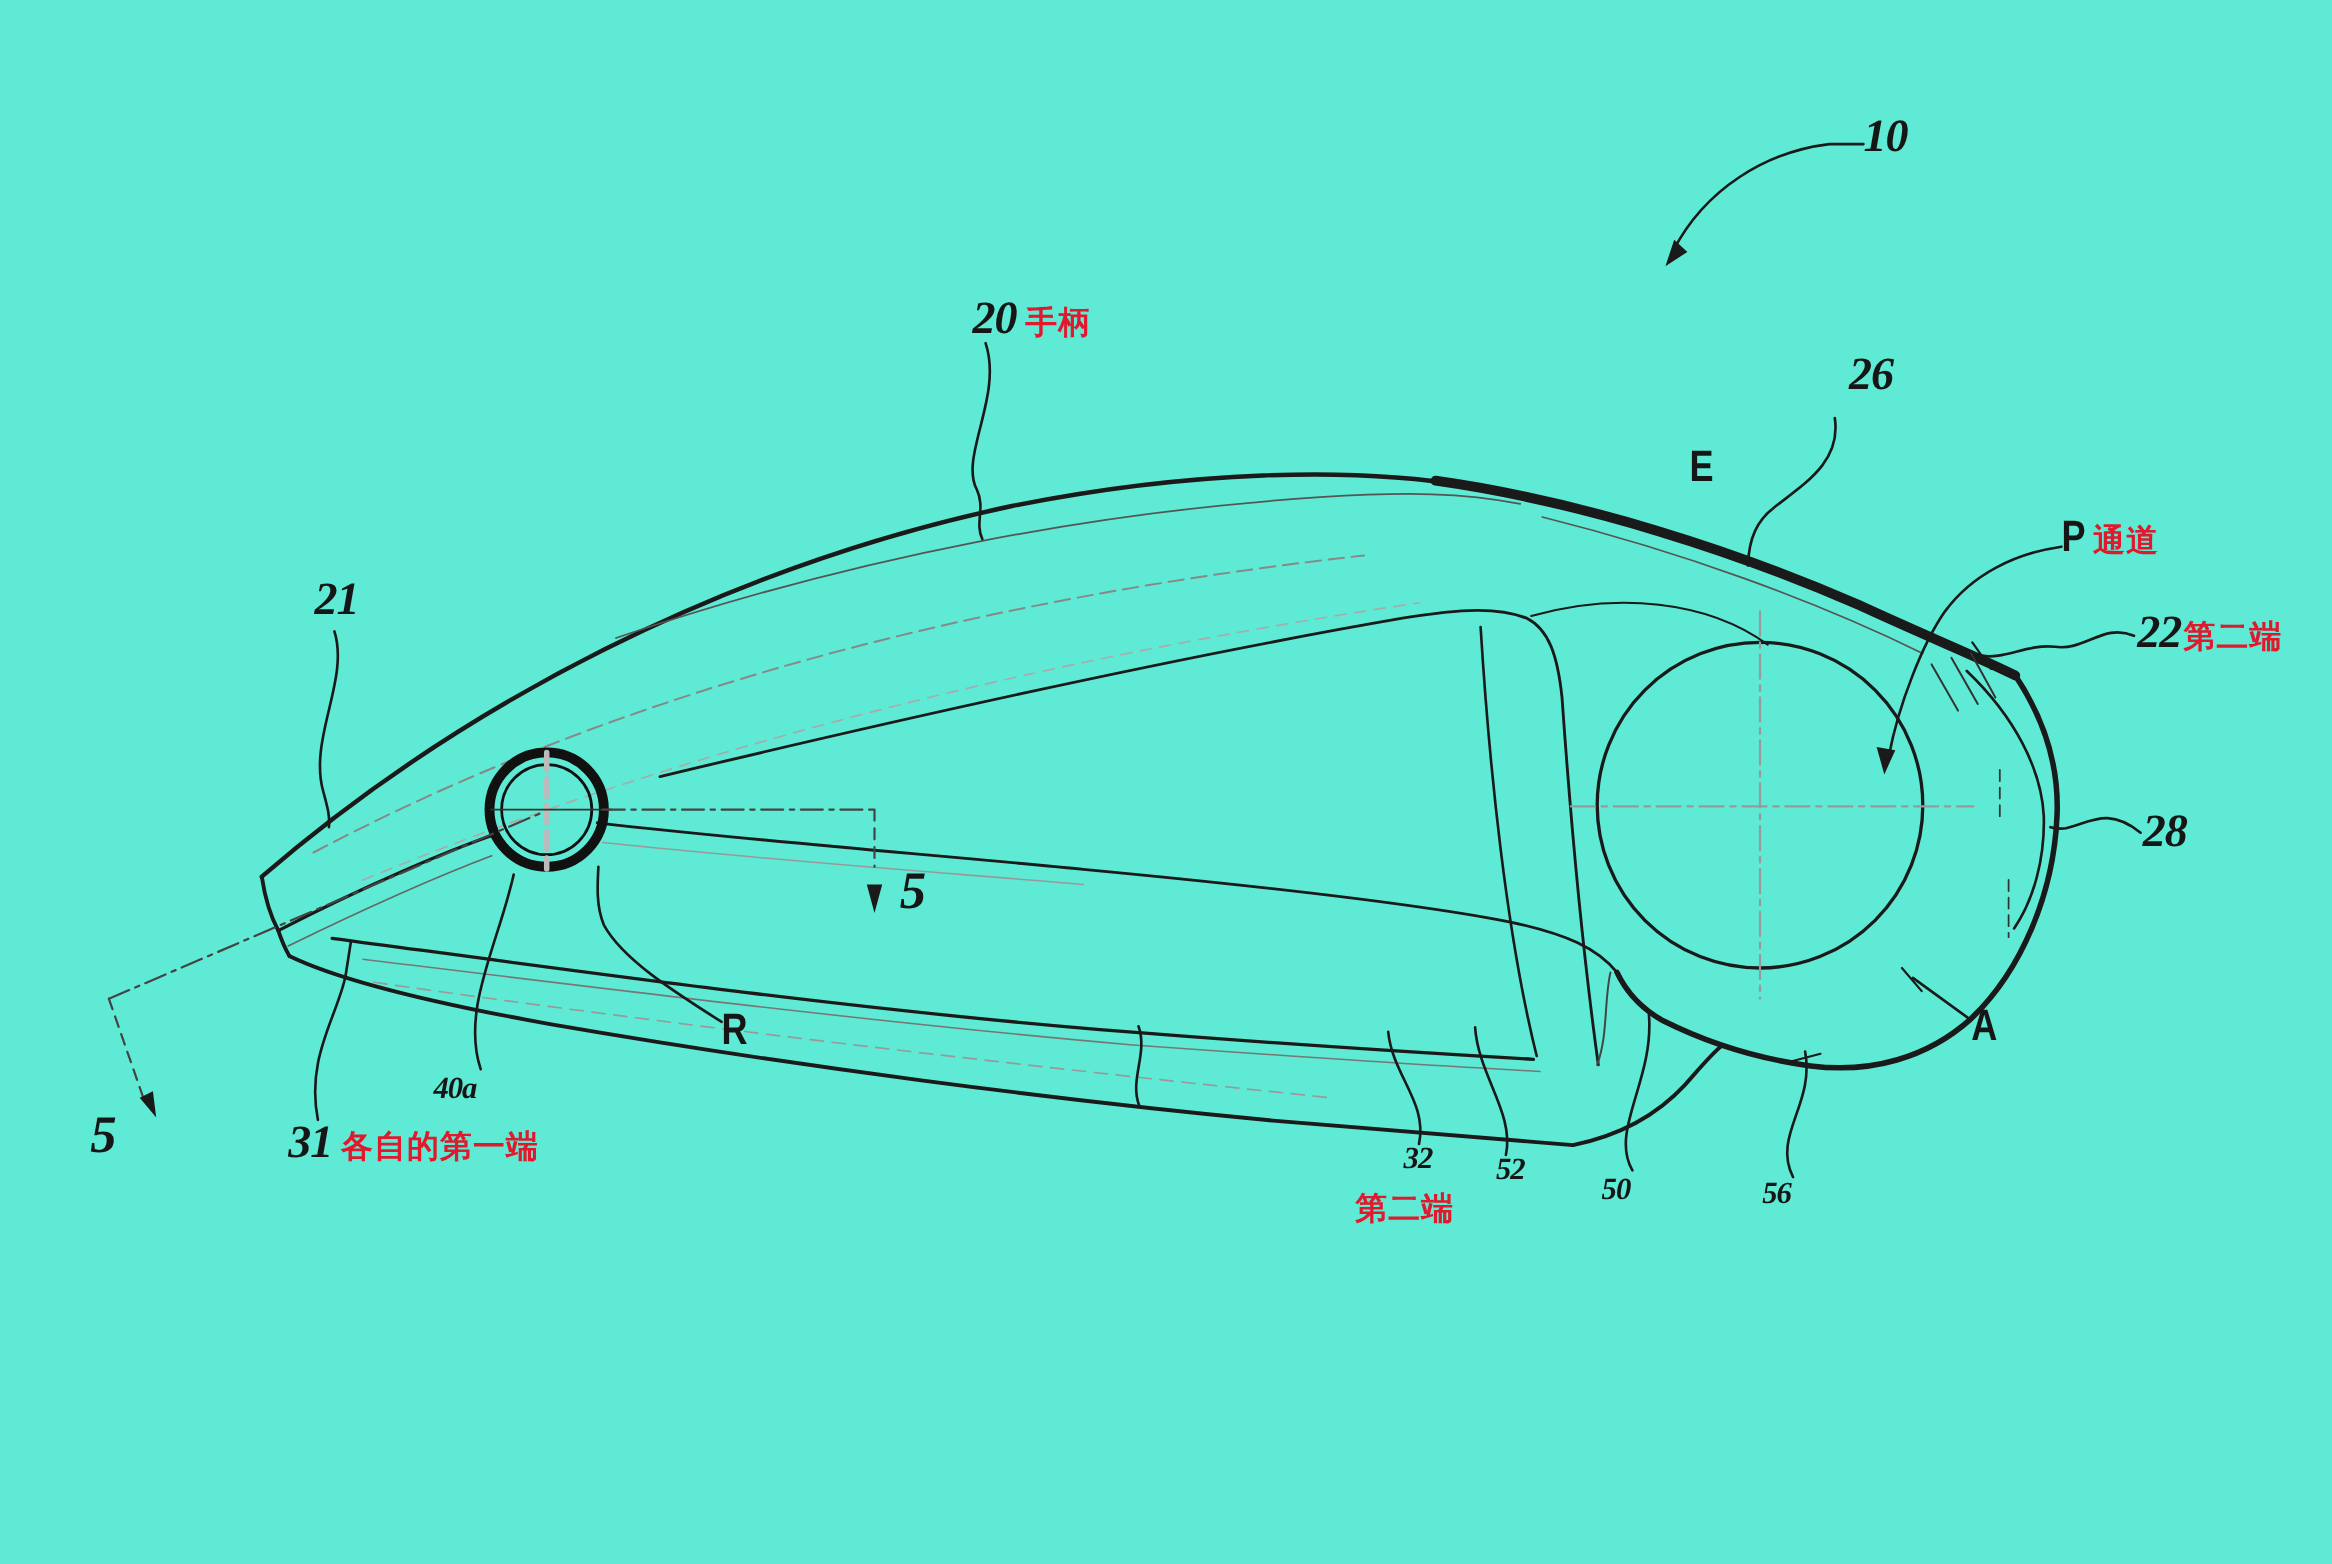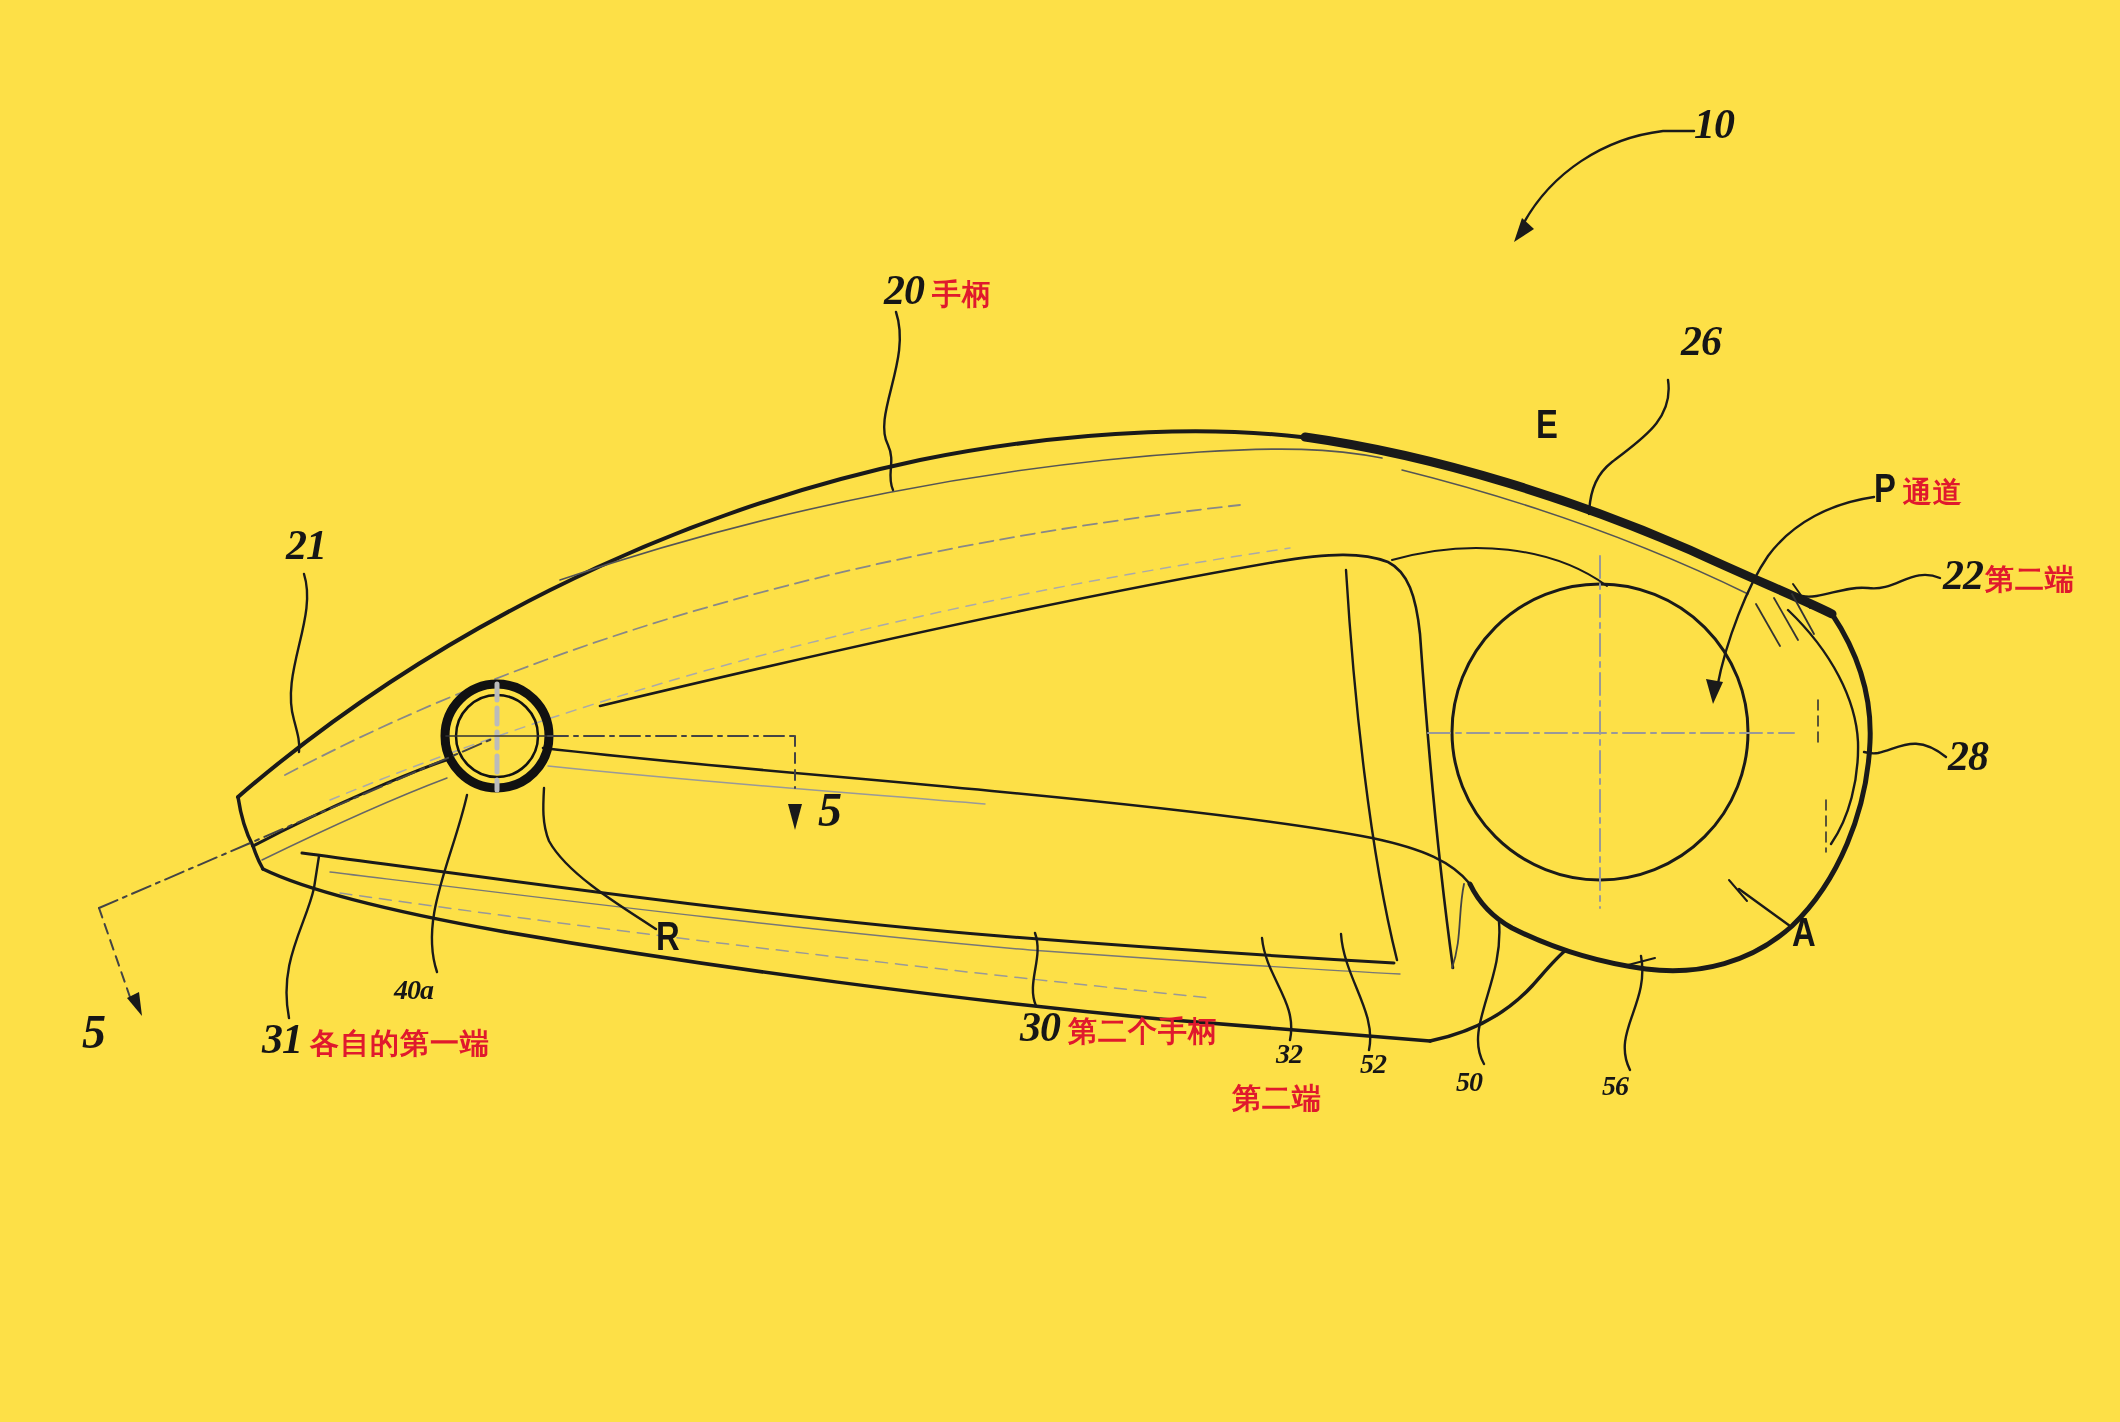--- a/index.html
+++ b/index.html
@@ -1,17 +1,17 @@
 <!DOCTYPE html>
 <html><head>
 <meta charset="utf-8">
 <style>
   html,body{margin:0;padding:0;background:#ffffff;}
   #stage{
-    position:relative;width:2120px;height:1422px;background:#fde047;
+    position:relative;width:2120px;height:1422px;background:#5eead4;
     overflow:hidden;font-family:"Liberation Sans",sans-serif;
   }
   #fig-svg{position:absolute;left:0;top:0;width:2120px;height:1422px;}
   .lbl{position:absolute;white-space:nowrap;line-height:1;display:flex;align-items:baseline;gap:8px;}
   .num{
     font-family:"Liberation Serif",serif;font-style:italic;font-weight:700;
     font-size:42px;color:#161616;letter-spacing:-1px;
   }
   .num.sm{font-size:28px;}
   .cap{
@@ -163,24 +163,20 @@
 
   <div class="lbl" style="left:394px;top:976px">
     <span class="num sm">40a</span>
   </div>
 
   <div class="lbl" style="left:262px;top:1018px">
     <span class="num">31</span>
     <span class="cn">各自的第一端</span>
   </div>
 
-  <div class="lbl" style="left:1020px;top:1006px">
-    <span class="num">30</span>
-    <span class="cn">第二个手柄</span>
-  </div>
 
   <div class="lbl" style="left:1276px;top:1040px">
     <span class="num sm">32</span>
   </div>
 
   <div class="lbl" style="left:1232px;top:1084px">
     <span class="cn">第二端</span>
   </div>
 
   <div class="lbl" style="left:1360px;top:1050px">

